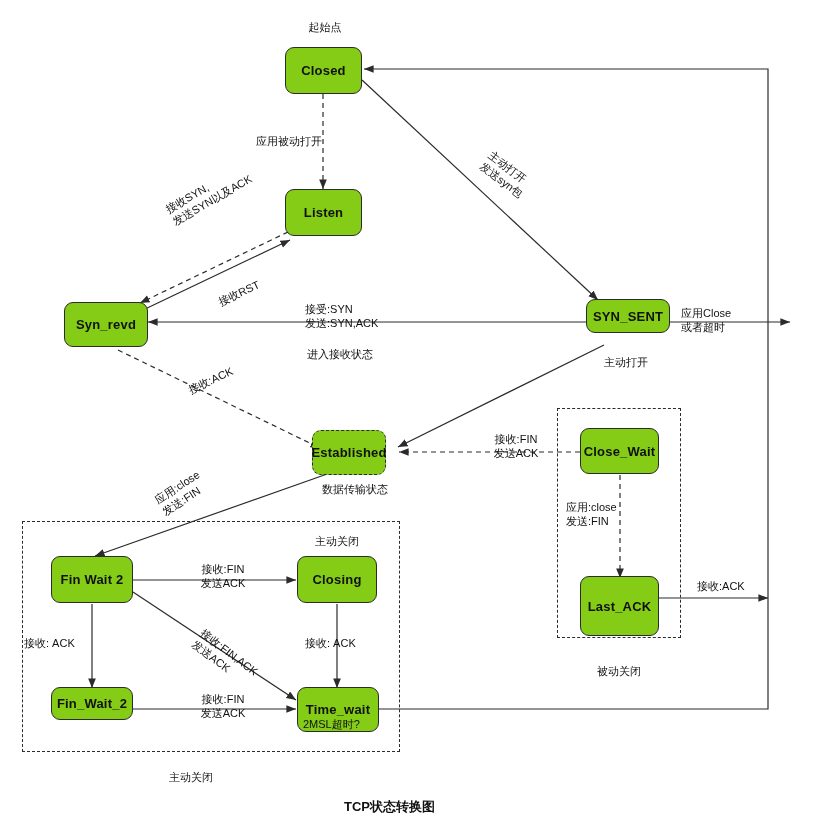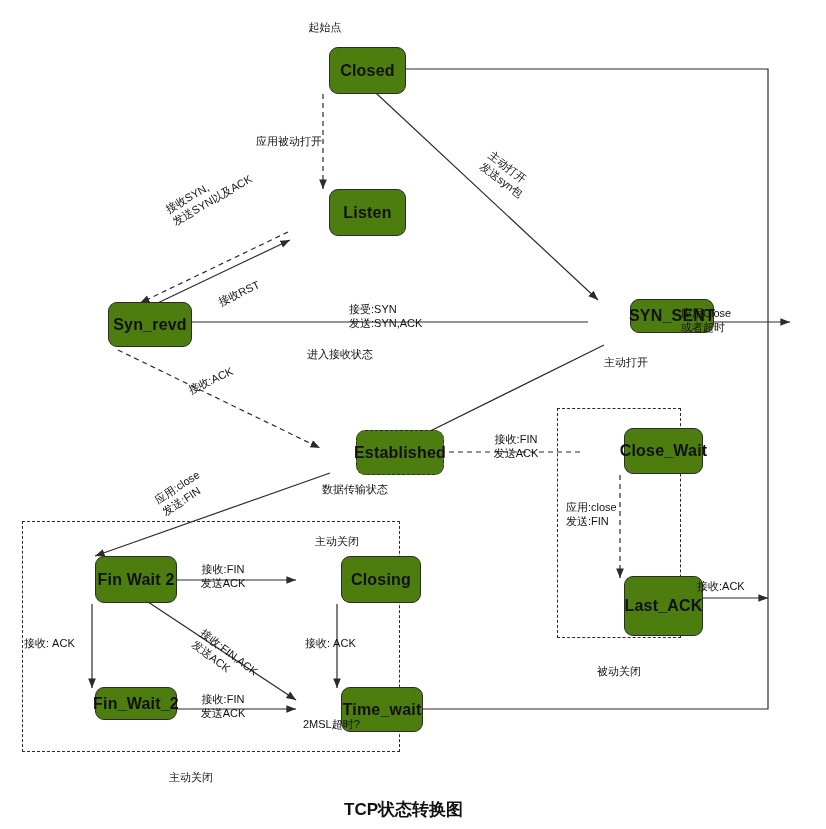--- a/index.html
+++ b/index.html
@@ -24,29 +24,28 @@
     top: 0;
     width: 826px;
     height: 829px;
     pointer-events: none;
   }
   .node {
     position: absolute;
     box-sizing: border-box;
     border: 1px solid #2b2b2b;
     border-radius: 9px;
-    background: #4d7c0f;
+    background: #84cc16;
     display: flex;
     align-items: center;
     justify-content: center;
-    font-size: 16px;
+    font-size: 13px;
     font-weight: bold;
     color: #111111;
     letter-spacing: 0.2px;
-    margin-left: 44px;
   }
   .node.dashed {
     border-style: dashed;
   }
   .label {
     position: absolute;
     font-size: 11px;
     color: #111111;
     line-height: 14px;
     white-space: pre;
@@ -55,21 +54,21 @@
     text-align: center;
   }
   .group-box {
     position: absolute;
     border: 1px dashed #2b2b2b;
     box-sizing: border-box;
     background: transparent;
   }
   .title {
     position: absolute;
-    font-size: 17px;
+    font-size: 13px;
     font-weight: bold;
     color: #111111;
   }
   .rot-b { transform: rotate(37deg); transform-origin: left top; }
   .rot-c { transform: rotate(-30deg); transform-origin: left top; }
   .rot-d { transform: rotate(-25deg); transform-origin: left top; }
   .rot-e { transform: rotate(-33deg); transform-origin: left top; }
 </style>
 </head>
 <body>
@@ -130,21 +129,21 @@
   </div>
   <div class="node" style="left:285px; top:189px; width:77px; height:47px;">
     <span>Listen</span>
   </div>
   <div class="node" style="left:64px; top:302px; width:84px; height:45px;">
     <span>Syn_revd</span>
   </div>
   <div class="node" style="left:586px; top:299px; width:84px; height:34px;">
     <span>SYN_SENT</span>
   </div>
-  <div class="node dashed" style="left:312px; top:430px; width:88px; height:45px;">
+  <div class="node dashed" style="left:312px; top:430px; width:74px; height:45px;">
     <span>Established</span>
   </div>
   <div class="node" style="left:580px; top:428px; width:79px; height:46px;">
     <span>Close_Wait</span>
   </div>
   <div class="node" style="left:580px; top:576px; width:79px; height:60px;">
     <span>Last_ACK</span>
   </div>
   <div class="node" style="left:51px; top:556px; width:82px; height:47px;">
     <span>Fin Wait 2</span>
@@ -157,21 +156,21 @@
   </div>
   <div class="node" style="left:297px; top:687px; width:82px; height:45px;">
     <span>Time_wait</span>
   </div>
 
   <div class="label center" style="left:297px; top:20px; width:56px;">起始点</div>
   <div class="label" style="left:256px; top:134px;">应用被动打开</div>
   <div class="label rot-c" style="left:163px; top:204px;">接收SYN,
 发送SYN以及ACK</div>
   <div class="label rot-d" style="left:216px; top:296px;">接收RST</div>
-  <div class="label" style="left:305px; top:302px;margin-left:44px;">接受:SYN
+  <div class="label" style="left:305px; top:302px;">接受:SYN
 发送:SYN,ACK</div>
   <div class="label" style="left:307px; top:347px;">进入接收状态</div>
   <div class="label rot-b" style="left:494px; top:148px;">主动打开
 发送syn包</div>
   <div class="label" style="left:604px; top:355px;">主动打开</div>
   <div class="label" style="left:681px; top:306px;">应用Close
 或者超时</div>
   <div class="label rot-d" style="left:186px; top:384px;">接收:ACK</div>
   <div class="label center" style="left:306px; top:482px; width:98px;">数据传输状态</div>
   <div class="label center" style="left:462px; top:432px; width:108px;">接收:FIN

